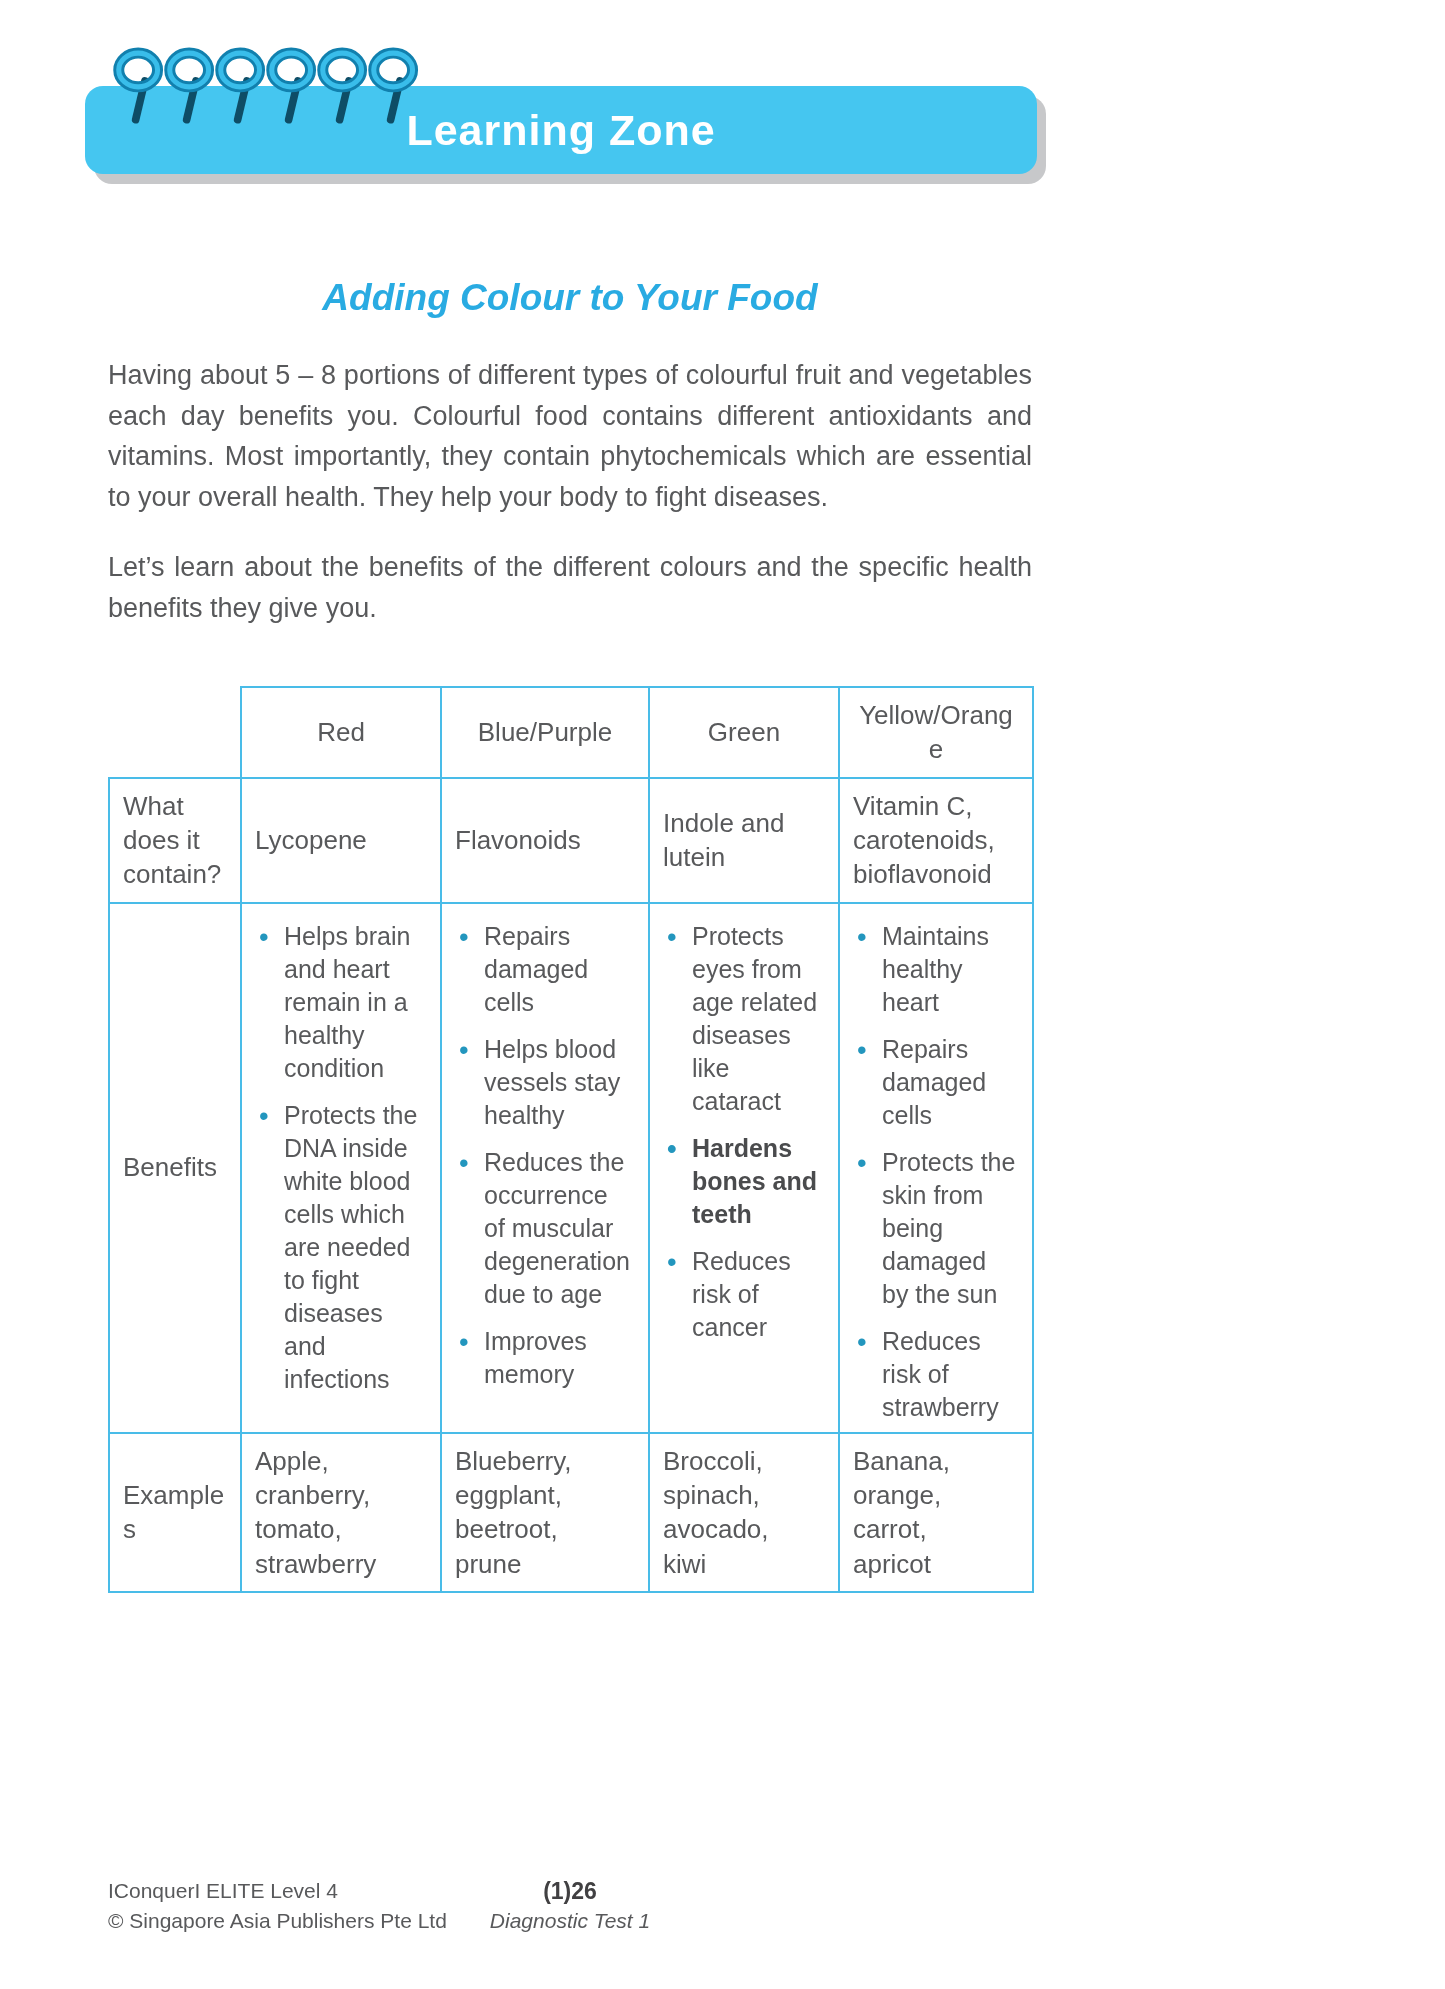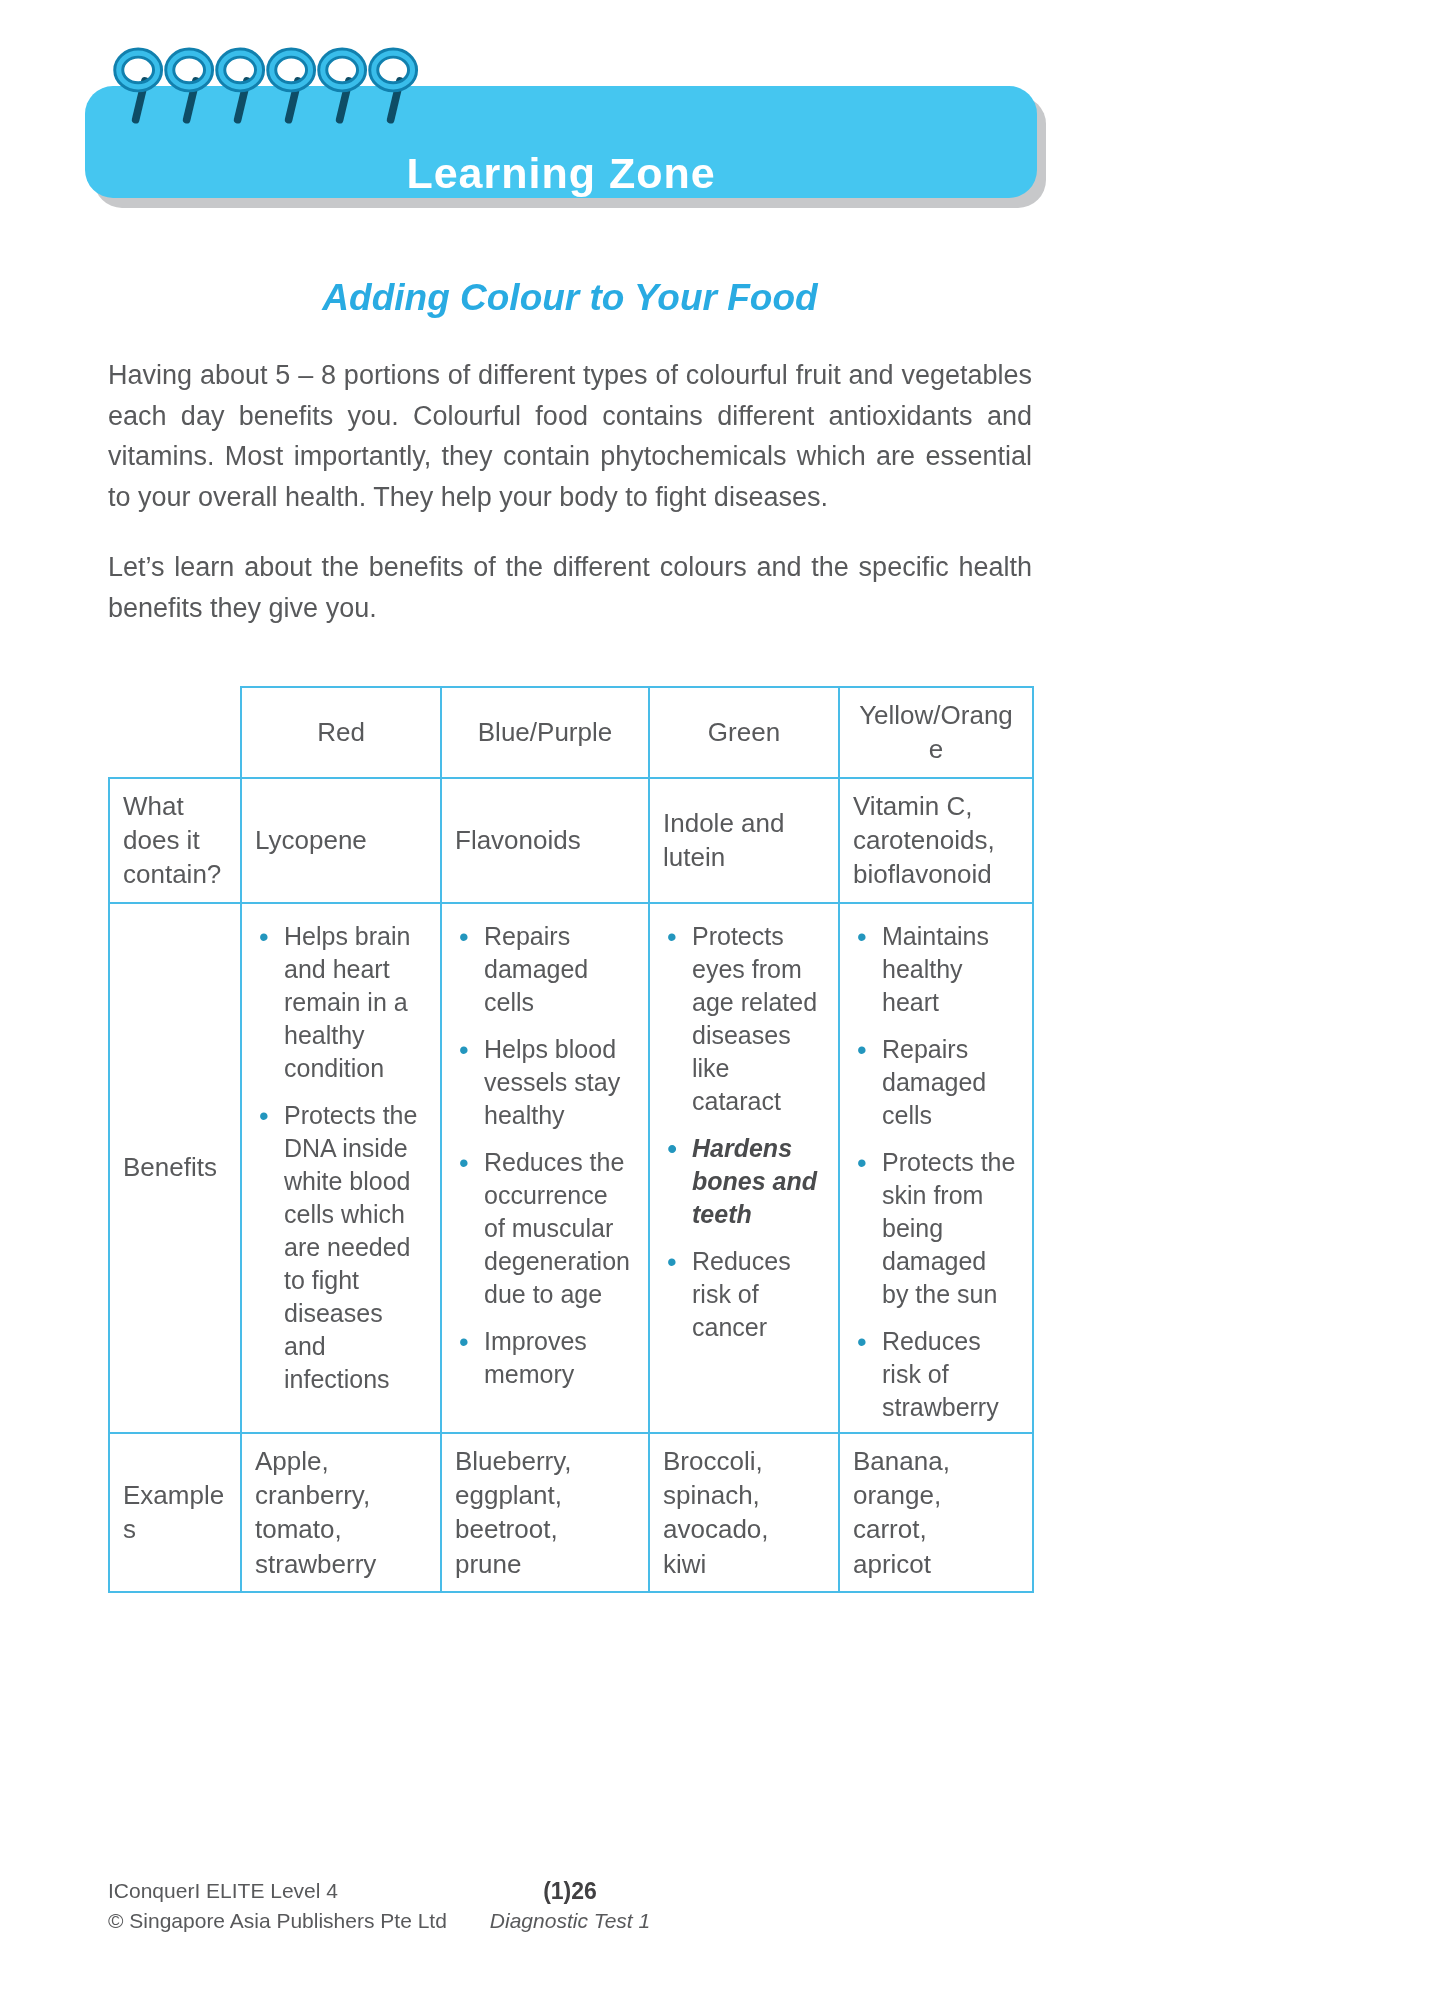--- a/index.html
+++ b/index.html
@@ -12,24 +12,24 @@
     --shadow_gray:#C7C8CA;
     --coil_dark:#1180AE;
     --coil_light:#39BDEA;
     --banner_text:#FFFFFF;
   }
   *{box-sizing:border-box;}
   body{margin:0;background:#ffffff;font-family:"Liberation Sans",sans-serif;color:var(--body_text);}
   .page{position:relative;width:1445px;height:1989px;background:#ffffff;overflow:hidden;}
 
   
-  .banner{position:absolute;top:86px;left:85px;width:952px;height:112px;
-    background:var(--banner_blue);border-radius:28px;
+  .banner{position:absolute;top:86px;left:85px;width:952px;height:88px;
+    background:var(--banner_blue);border-radius:18px;
     box-shadow:9px 10px 0 var(--shadow_gray);
-    display:flex;align-items:flex-end;justify-content:center;z-index:1;}
+    display:flex;align-items:center;justify-content:center;z-index:1;}
   .banner-title{margin:0;color:var(--banner_text);font-size:43px;font-weight:bold;letter-spacing:1px;}
 
   
   .coil{position:absolute;top:46px;width:54px;height:80px;z-index:2;}
   .coil .tail{stroke:#0E4D66;stroke-width:9;stroke-linecap:round;fill:none;}
   .coil .ring-outer{fill:none;stroke:var(--coil_dark);stroke-width:13;}
   .coil .ring-inner{fill:none;stroke:var(--coil_light);stroke-width:6;}
 
   
   .content{position:absolute;top:277px;left:108px;width:924px;}
@@ -49,21 +49,21 @@
   .r-benefits td{vertical-align:top;padding-top:16px;padding-bottom:8px;}
   .r-benefits th{font-size:26px;}
   .r-examples th,.r-examples td{height:156px;font-size:26px;}
   .preline{white-space:pre-line;}
 
   .benefit-list{margin:0;padding:0;list-style:none;}
   .benefit-list li{position:relative;padding-left:29px;margin-bottom:14px;}
   .benefit-list li:last-child{margin-bottom:0;}
   .benefit-list li::before{content:"\2022";position:absolute;left:4px;top:-1px;
     color:var(--bullet);font-size:1.1em;}
-  .benefit-list li.bold-item{font-weight:bold;color:#4A4B4D;font-style:italic;}
+  .benefit-list li.bold-item{font-weight:bold;color:#4A4B4D;}
 
   
   .footer{position:absolute;top:1876px;left:108px;width:924px;}
   .footer-left{position:absolute;left:0;top:0;font-size:21px;line-height:1.45;color:var(--footer_text);}
   .footer-center{position:absolute;left:0;top:2px;width:924px;text-align:center;}
   .footer-page{font-size:23px;font-weight:bold;color:#414042;}
   .footer-test{font-size:21px;font-style:italic;color:var(--footer_text);margin-top:4px;}
 </style>
 </head>
 <body>

